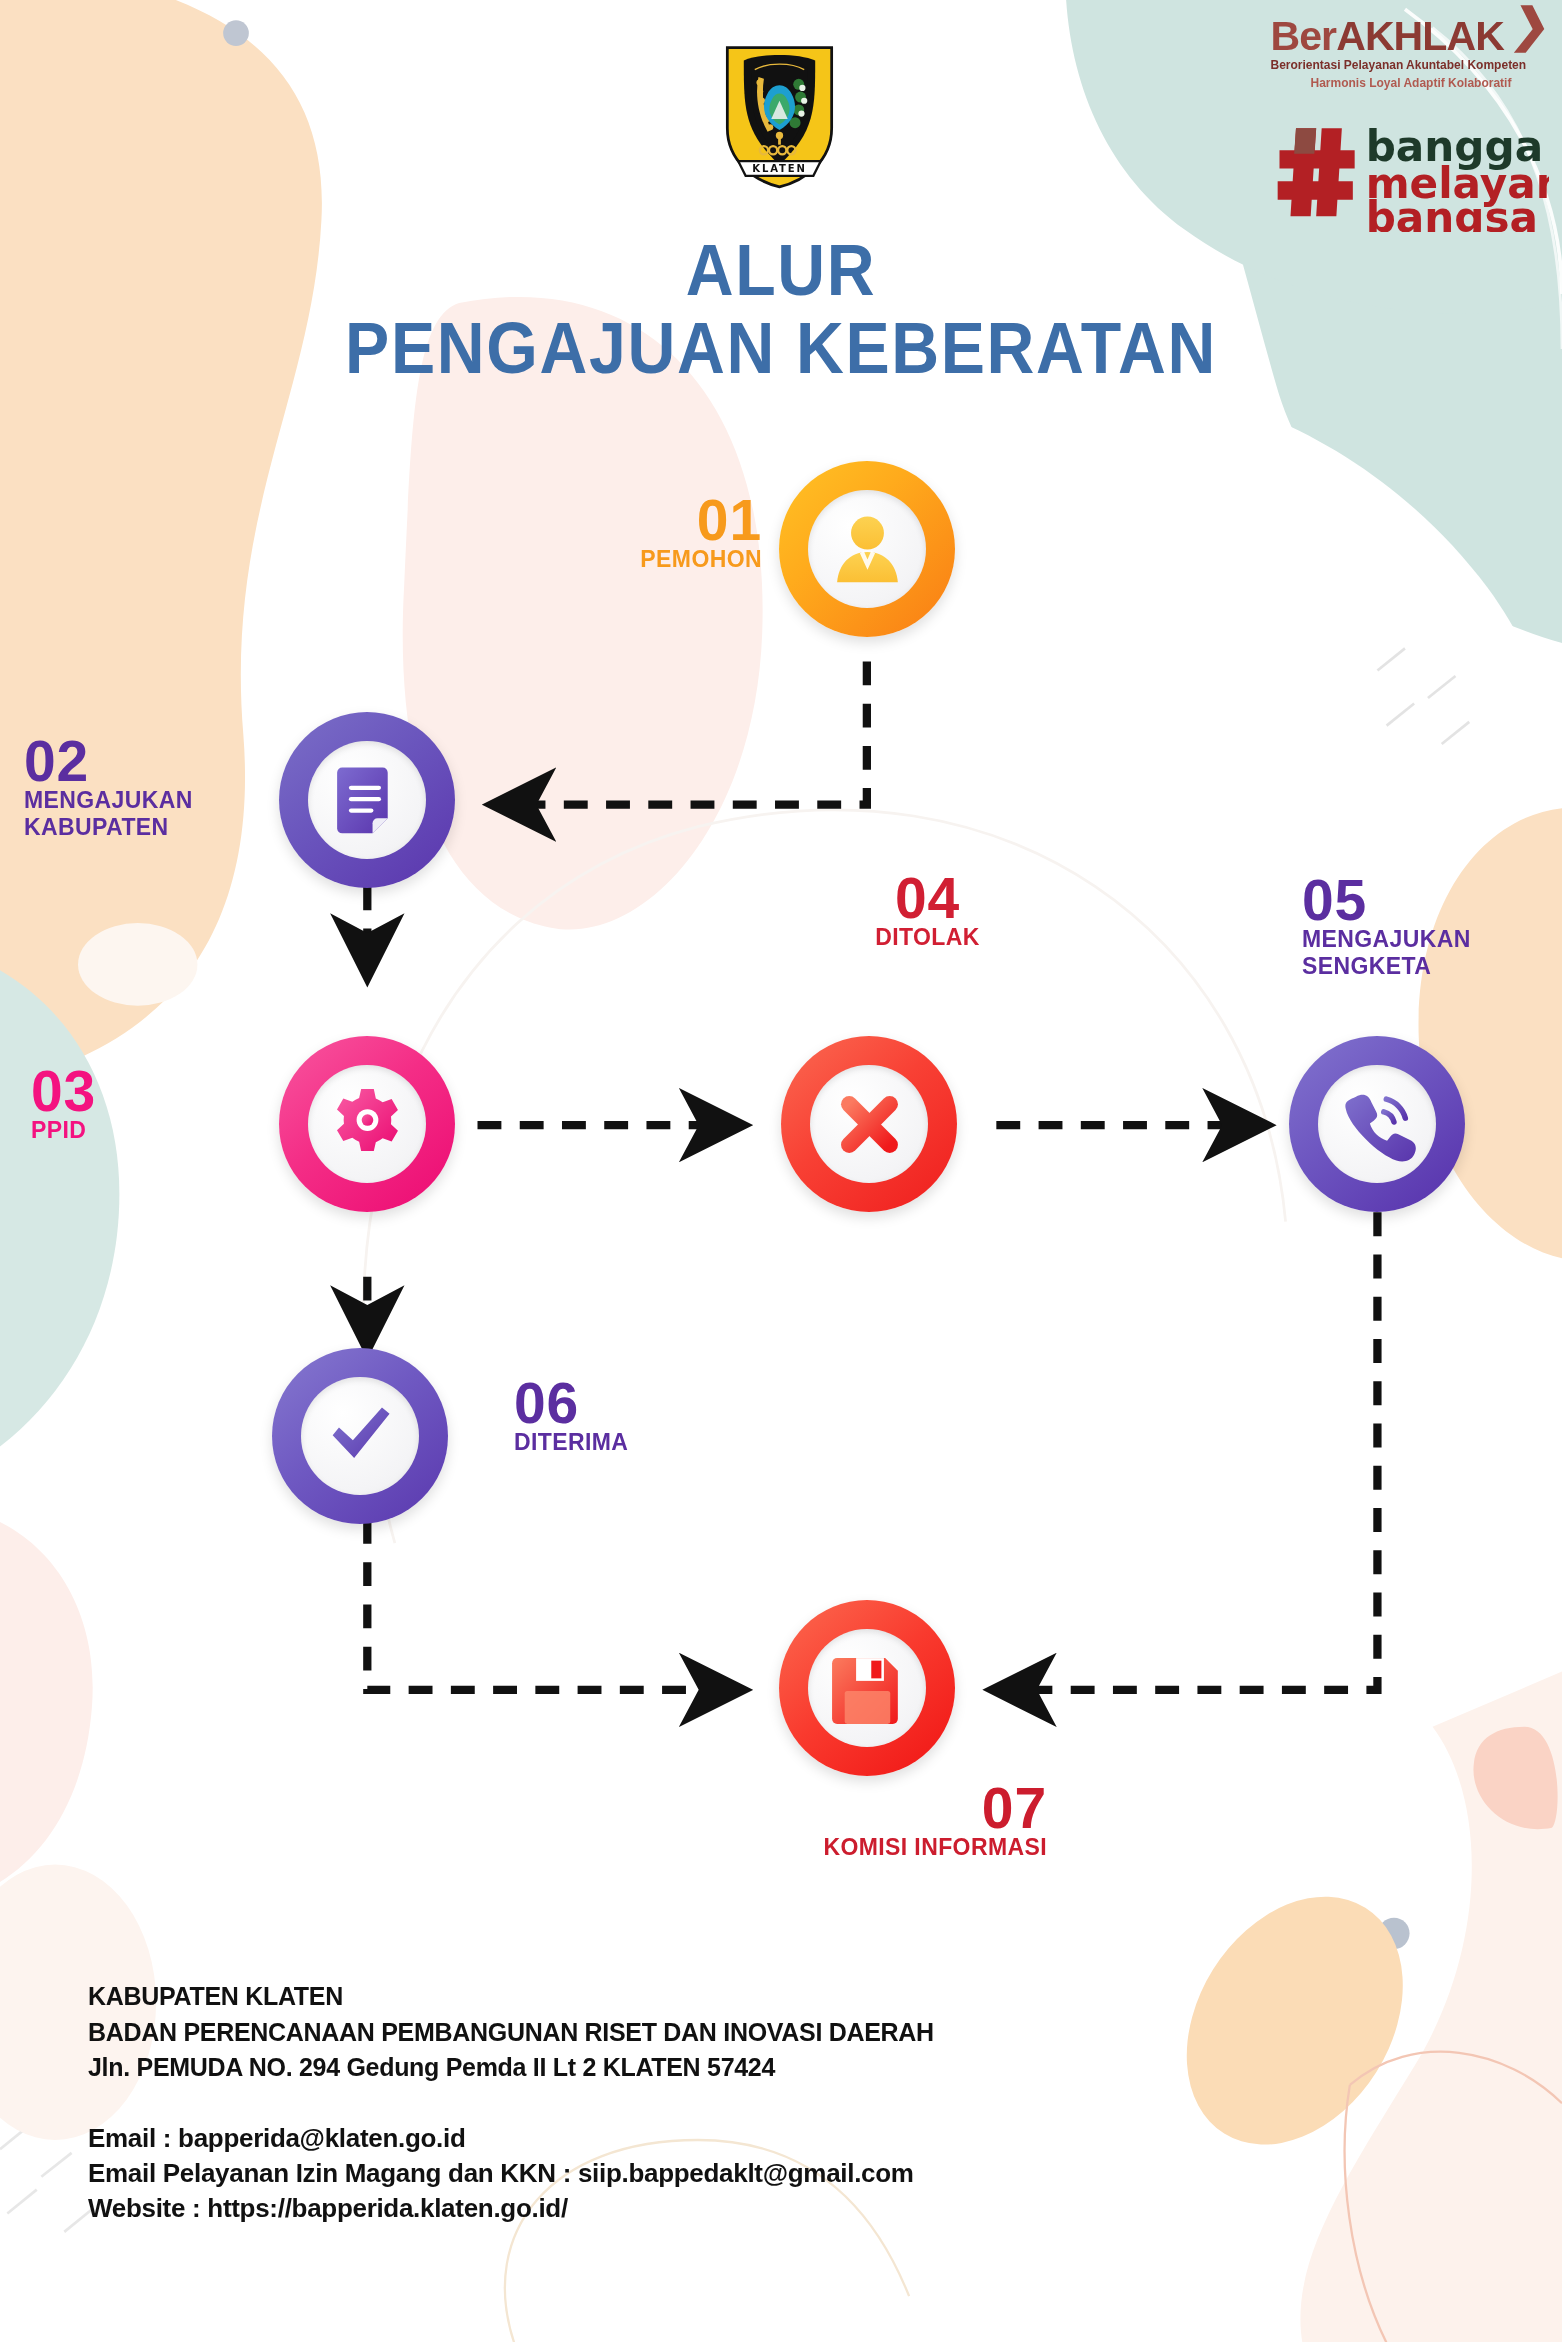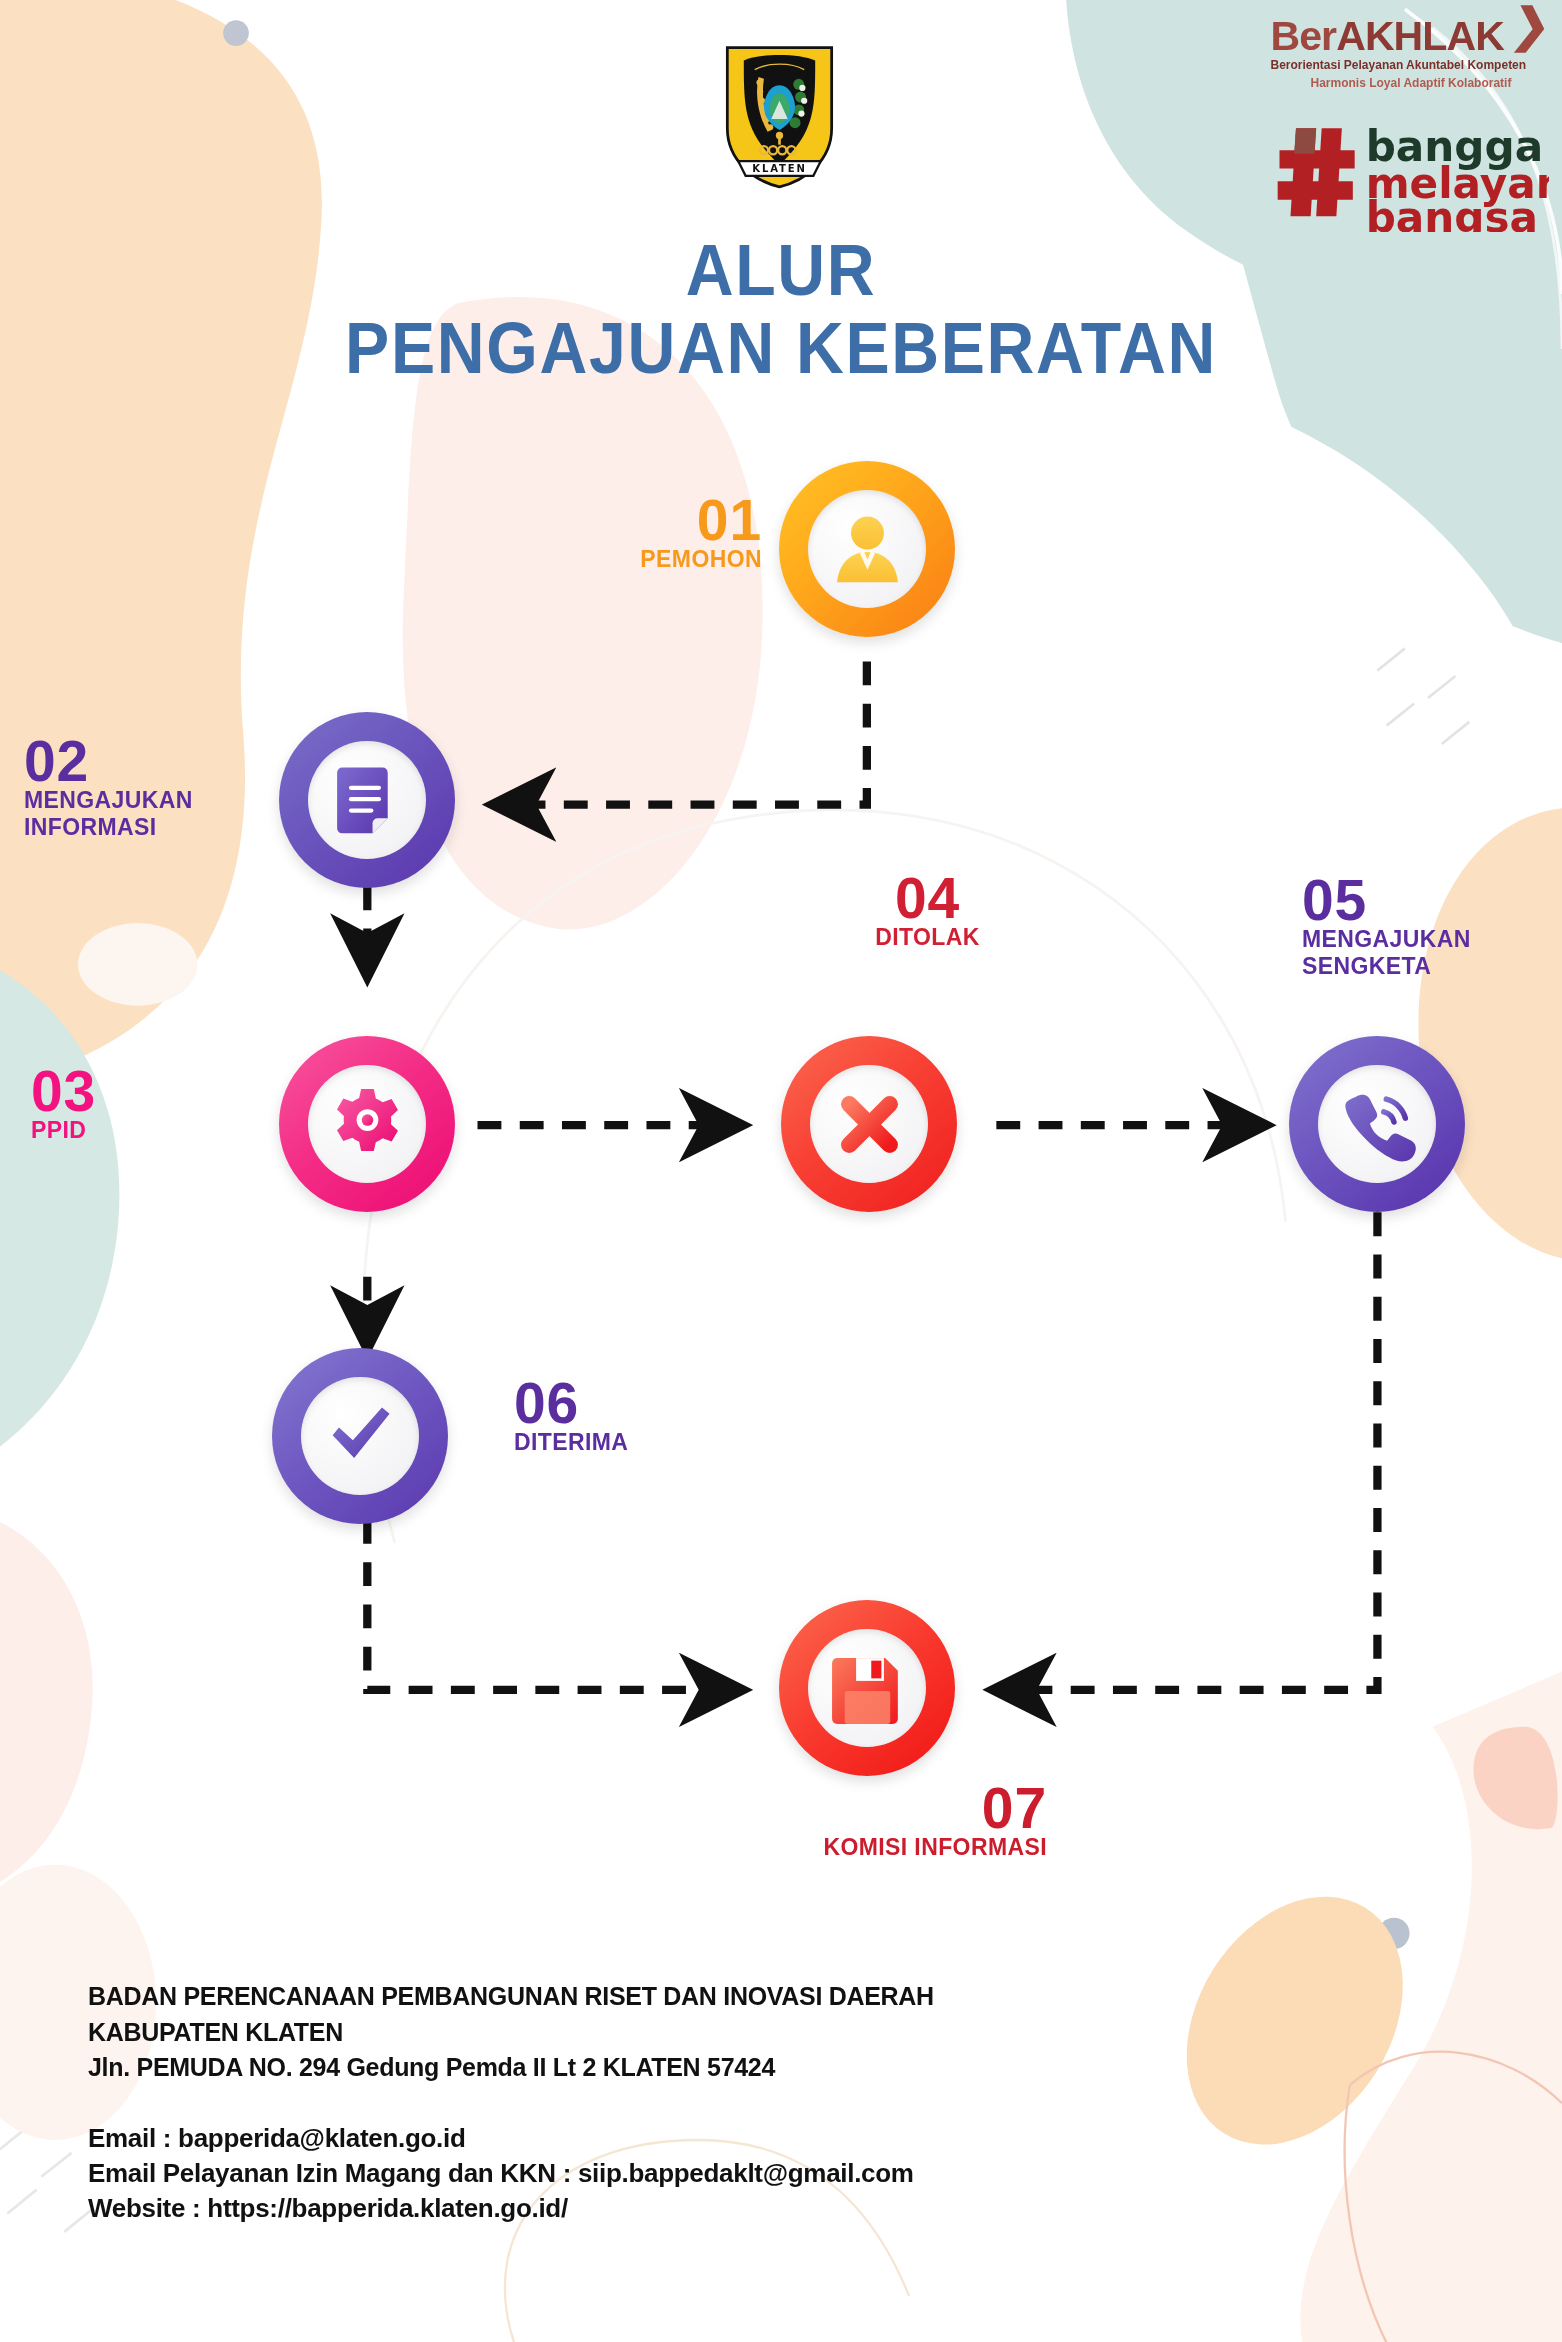--- a/index.html
+++ b/index.html
@@ -321,21 +321,21 @@
           <line x1="19" y1="31" x2="41" y2="31"></line>
           <line x1="19" y1="40" x2="35" y2="40"></line>
         </g>
       </svg>
     </div>
   </div>
 </div>
 <div class="lbl" style="left:24px; top:735px; width:257px; text-align:left;">
   <div class="num t-purple">02</div>
   <div class="cap t-purple">MENGAJUKAN</div>
-  <div class="cap t-purple">INFORMASI</div>
+  <div class="cap t-purple">KABUPATEN</div>
 </div>
 
 <div class="node" style="left:279px; top:1036px; width:176px; height:176px;">
   <div class="ring c-pink">
     <div class="gly">
       <svg viewBox="0 0 64 64">
         <defs>
             <linearGradient id="gK" x1="0" y1="0" x2="1" y2="1">
           <stop offset="0%" stop-color="#f95ca4"></stop>
               <stop offset="100%" stop-color="#ea0a71"></stop>
@@ -439,22 +439,22 @@
     </div>
   </div>
 </div>
 <div class="lbl" style="left:698px; top:1782px; width:349px; text-align:right;">
   <div class="num t-red2">07</div>
   <div class="cap t-red2">KOMISI INFORMASI</div>
 </div>
 
 <div class="footer">
   <div class="f-blk1">
+    <div>KABUPATEN KLATEN</div>
     <div>BADAN PERENCANAAN PEMBANGUNAN RISET DAN INOVASI DAERAH</div>
-    <div>KABUPATEN KLATEN</div>
     <div>Jln. PEMUDA NO. 294 Gedung Pemda II Lt 2 KLATEN 57424</div>
   </div>
   <div class="f-blk2">
     <div>Email : bapperida@klaten.go.id</div>
     <div>Email Pelayanan Izin Magang dan KKN : siip.bappedaklt@gmail.com</div>
     <div>Website : https://bapperida.klaten.go.id/</div>
   </div>
 </div>
 
 

